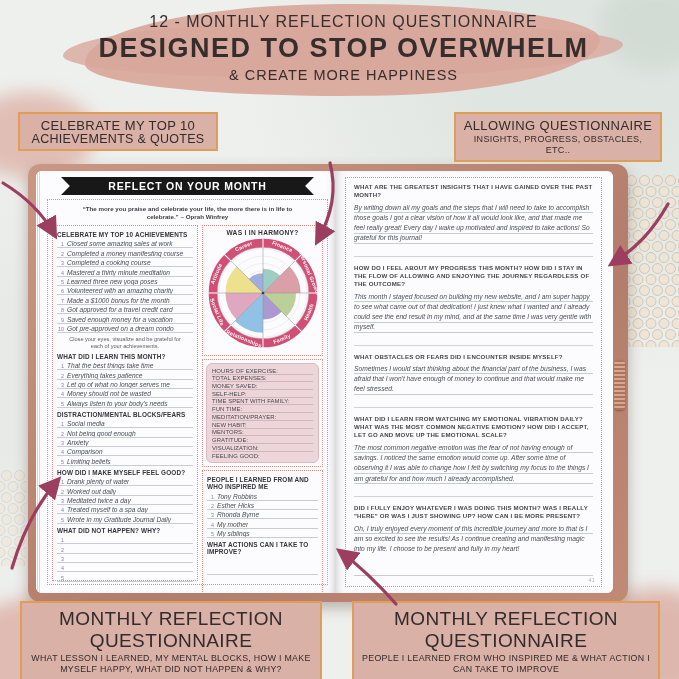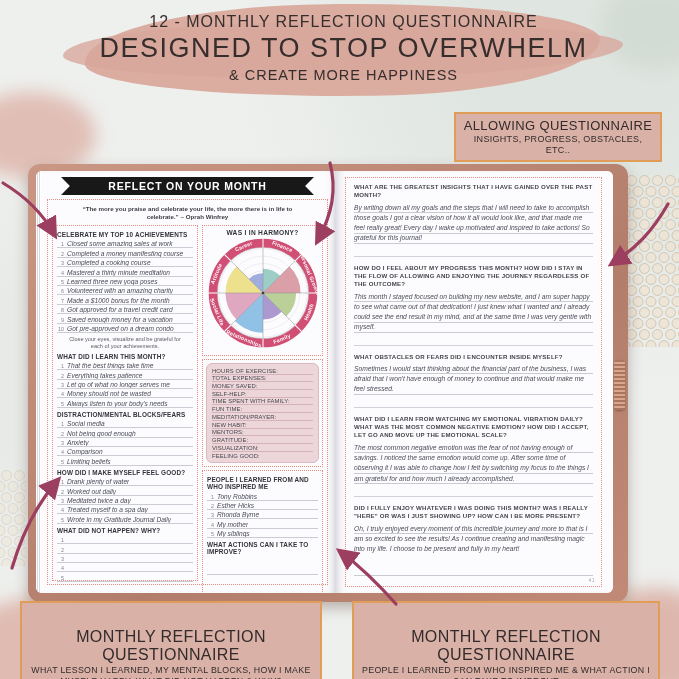--- a/index.html
+++ b/index.html
@@ -15,34 +15,34 @@
   .blob-br { left:592px; top:588px; width:130px; height:110px; background:#d9aa9e; opacity:.8; }
   .blob-tr { left:600px; top:-20px; width:110px; height:90px; background:#ccd6cf; opacity:.6; }
 
   .brush { position:absolute; left:85px; top:4px; width:515px; height:92px; background:#dbaca0;
            border-radius:48% 52% 45% 55% / 62% 42% 60% 38%; transform:rotate(-.6deg); }
   .brush:after { content:""; position:absolute; left:-22px; top:18px; width:560px; height:56px;
            background:#d8a89c; border-radius:40% 60% 50% 50% / 55% 45% 55% 45%; z-index:-1; opacity:.8; }
 
   .title-wrap { position:absolute; top:13px; left:0; right:0; text-align:center; color:#362d2d; z-index:3;padding-left:8px; }
   .title-1 { font-size:16px; letter-spacing:1px; font-weight:400; }
-  .title-2 { font-size:27px; letter-spacing:1.5px; font-weight:400; margin-top:2px; }
+  .title-2 { font-size:27px; letter-spacing:1.5px; font-weight:700; margin-top:2px; }
   .title-3 { font-size:14.5px; letter-spacing:1px; font-weight:400; margin-top:3px; }
 
   
   .callout { position:absolute; background:#d9b1a7; border:2px solid #df9d58; color:#332b2b;
              text-align:center; padding:4px 5px; z-index:4; }
   .callout .c-title { font-size:13px; letter-spacing:.4px; }
   .callout .c-sub { font-size:9px; letter-spacing:.3px; margin-top:1px; line-height:11px; }
   .cb1 { left:18px; top:112px; width:200px; } .cb1 .c-sub { font-size:12.5px; }
   .cb2 { left:232px; top:112px; width:208px; }
   .cb3 { left:454px; top:112px; width:208px; }
   .cbl { left:20px; top:601px; width:302px; padding:5px 6px; }
   .cbr { left:352px; top:601px; width:308px; padding:5px 6px; }
-  .cbl .c-title, .cbr .c-title { font-size:16px;margin-top:20px; }
+  .cbl .c-title, .cbr .c-title { font-size:19px; }
   .cbl .c-sub, .cbr .c-sub { font-size:8.8px; line-height:11px;text-align:center; }
 
   
   .hc { position:absolute; z-index:1; }
 
   
   .planner { position:absolute; left:28px; top:164px; width:600px; height:438px; z-index:2;
              background:linear-gradient(145deg,#cb9785,#b37d6b 60%,#c08a77); border-radius:12px;
              box-shadow:0 6px 14px rgba(90,60,50,.35); }
   .elastic { position:absolute; right:3px; top:196px; width:11px; height:50px; border-radius:4px;
@@ -120,20 +120,24 @@
         <circle cx="0" cy="16.5" r="5" fill="#ece4d6" stroke="#c9b79e" stroke-width=".8"></circle>
         <circle cx="13" cy="16.5" r="5" fill="#ece4d6" stroke="#c9b79e" stroke-width=".8"></circle>
       </pattern>
     </defs>
     <rect width="67" height="172" fill="url(#hcp)" opacity=".9"></rect>
   </svg>
   <svg class="hc" style="left:0px; top:470px;" width="26" height="96">
     <rect width="26" height="96" fill="url(#hcp)" opacity=".5"></rect>
   </svg>
 
+  <div class="callout cb1">
+    <div class="c-title">CELEBRATE MY TOP 10</div>
+    <div class="c-sub">ACHIEVEMENTS &amp; QUOTES</div>
+  </div>
   <div class="callout cb3">
     <div class="c-title">ALLOWING QUESTIONNAIRE</div>
     <div class="c-sub">INSIGHTS, PROGRESS, OBSTACLES, ETC..</div>
   </div>
 
   <div class="planner">
     <div class="elastic"></div>
     <div class="pages">
 
       <div class="page page-left">

